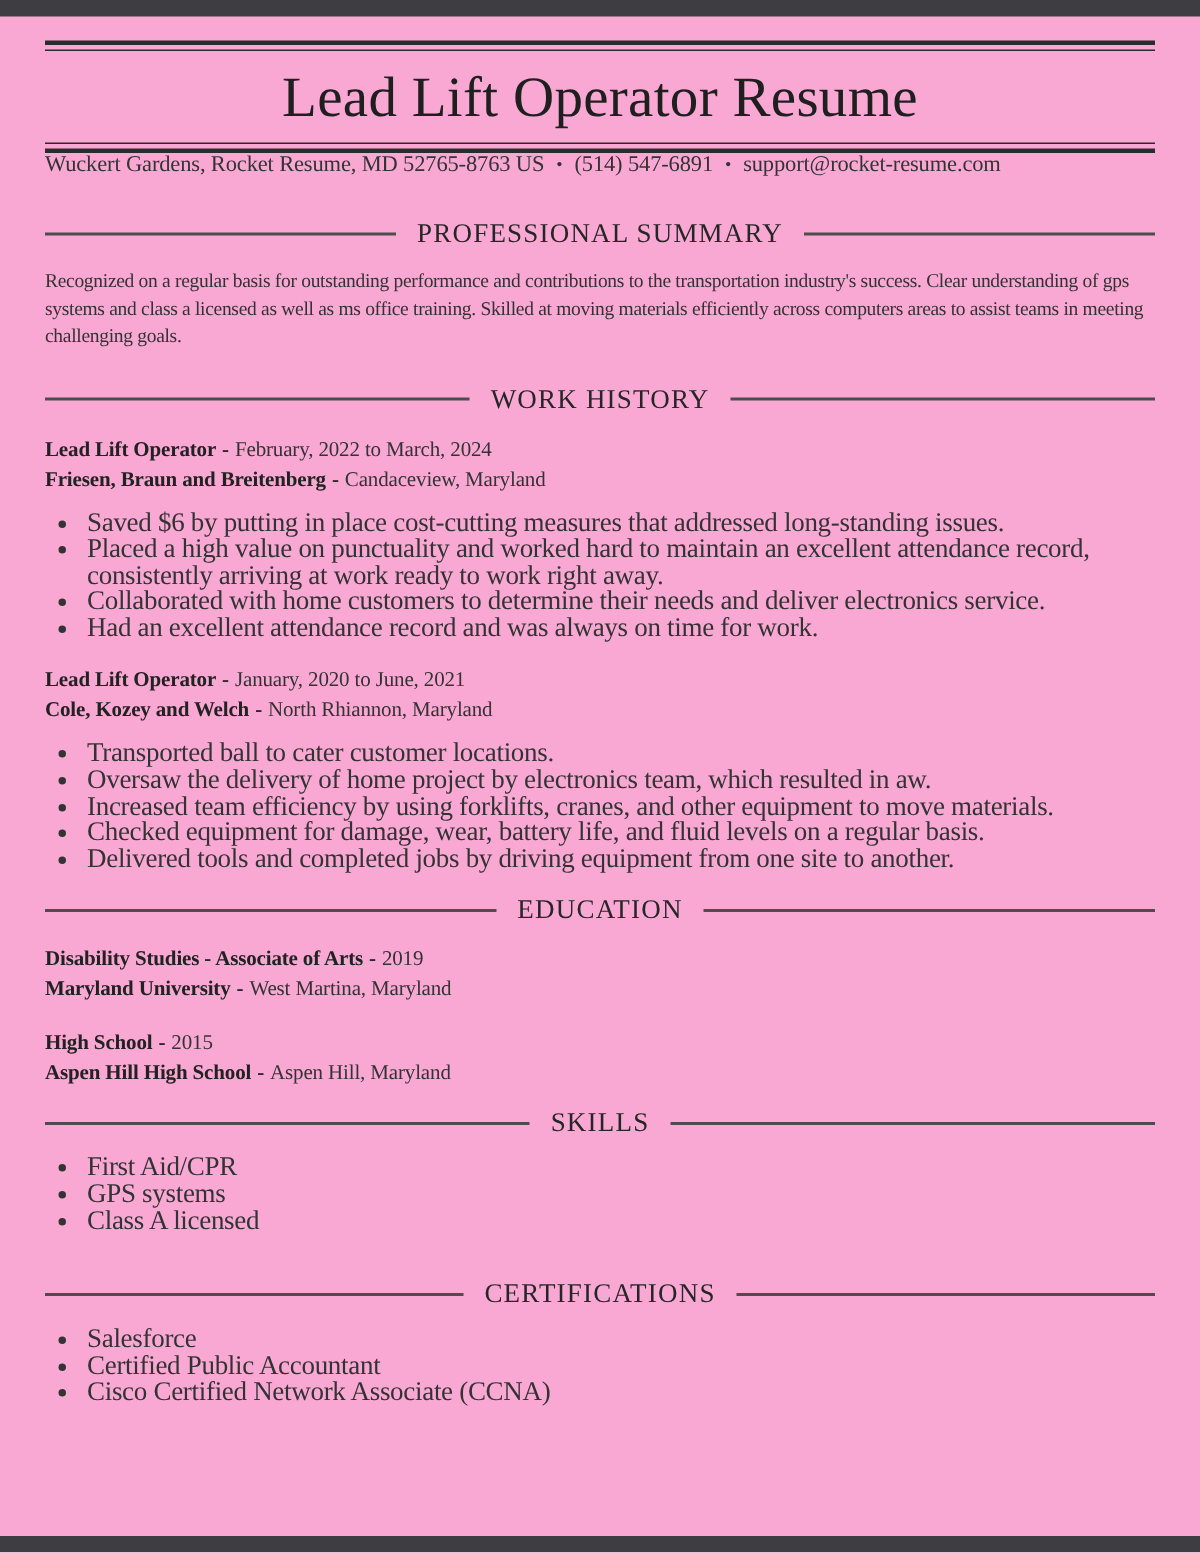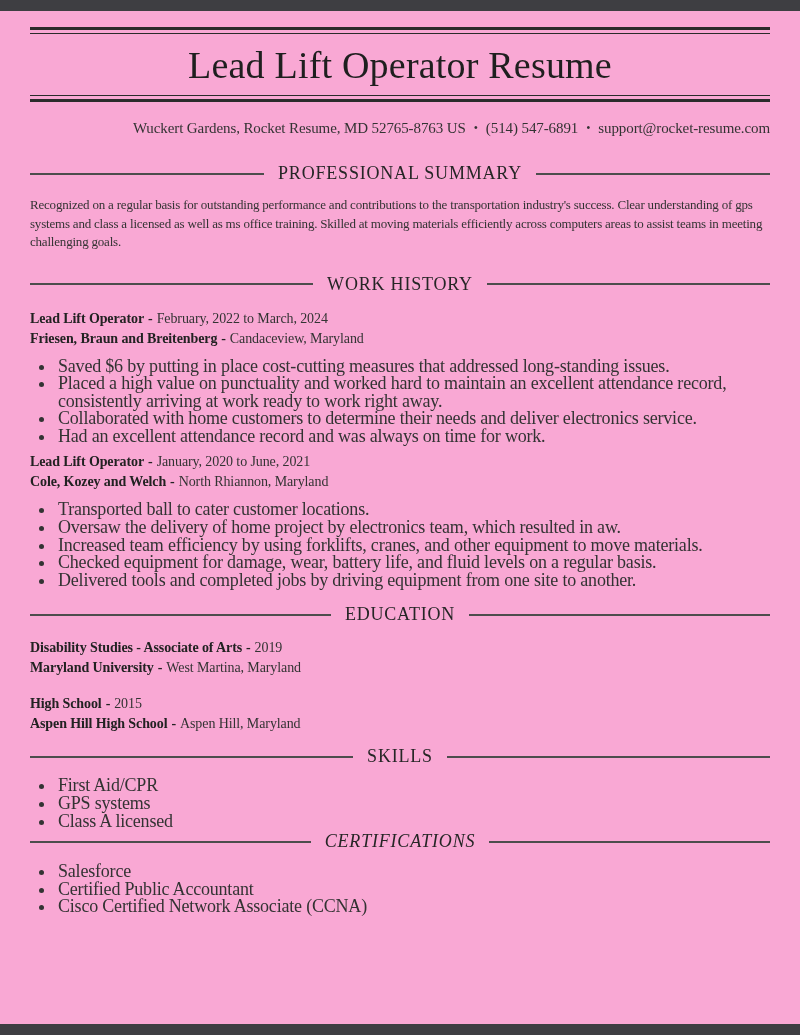--- a/index.html
+++ b/index.html
@@ -23,49 +23,48 @@
   .rule.gap-above{margin-top:3px;}
   .rule.gap-below{margin-bottom:3px;}
 
   h1.title{
     margin:0;padding:9px 0 8px 0;
     text-align:center;
     font-size:38px;font-weight:400;
     color:#1f1f1f;letter-spacing:0.2px;
   }
   .contact{
-    margin-top:18px;
-    text-align:right;
+    text-align:left;
     font-size:15px;color:#333;
     letter-spacing:-0.1px;
   }
   .dotsep{margin:0 8px;font-size:12px;color:#333;vertical-align:1px;}
 
   
   .sec-head{display:flex;align-items:center;gap:14px;}
   .sec-head .hline{flex:1;height:2px;background:#4d4d4d;}
   .sec-head .sec-title{
     font-size:18px;color:#262626;
     letter-spacing:0.8px;white-space:nowrap;
     font-weight:400;
   }
   .mt-summary{margin-top:26px;}
   .mt-work{margin-top:22px;}
   .mt-edu{margin-top:15px;}
   .mt-skills{margin-top:12px;}
-  .mt-certs{margin-top:1px;font-style:italic;}
+  .mt-certs{margin-top:30px;}
 
   .para{
     margin:12px 0 0 0;
     font-size:13px;line-height:18.5px;
     letter-spacing:-0.2px;color:#333;
   }
 
   .entry{margin-top:14px;}
-  .entry.second{margin-top:7px;}
+  .entry.second{margin-top:17px;}
   .eline{font-size:14px;line-height:20px;color:#333;letter-spacing:-0.1px;}
   .b{font-weight:700;color:#222;}
   .sep{margin:0 4px;font-weight:700;color:#222;}
 
   ul.blist{
     margin:9px 0 0 0;
     padding-left:26px;
     list-style:disc outside;
   }
   ul.blist li{

